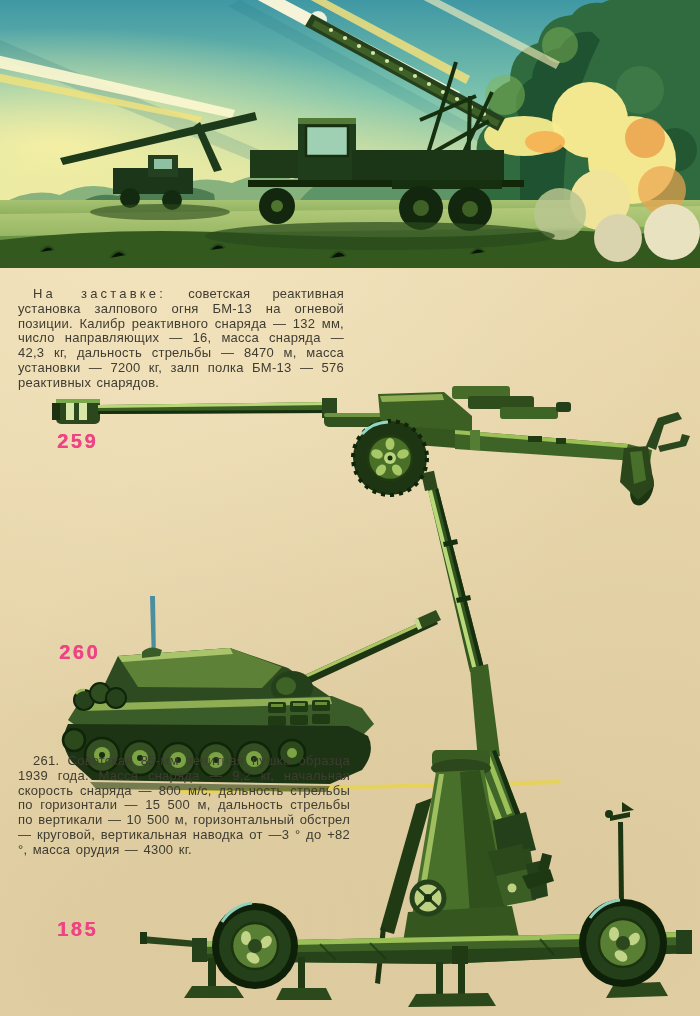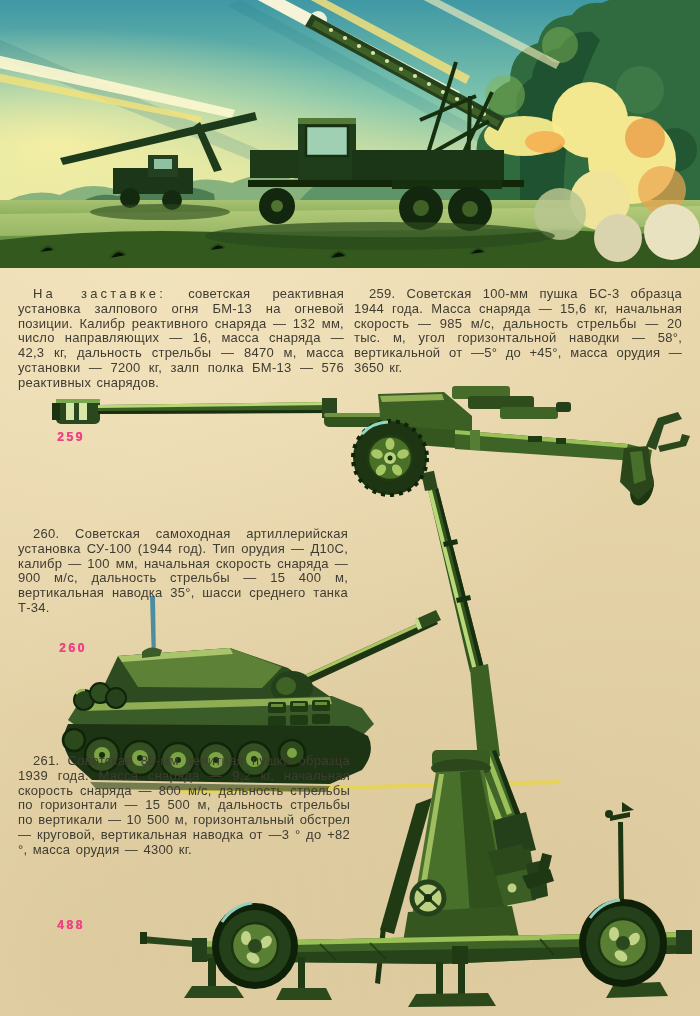--- a/index.html
+++ b/index.html
@@ -21,21 +21,21 @@
     position:absolute;
     font-size:13px;line-height:14.8px;
     letter-spacing:.25px;word-spacing:1.5px;
     text-align:justify;text-indent:15px;
     margin:0;color:#3f3c32;
     -webkit-hyphens:auto;hyphens:auto;
   }
   .lead{letter-spacing:3.2px;}
   .fig-label{
     position:absolute;
-    font-size:12px;font-weight:bold;letter-spacing:2.6px;
+    font-size:20px;font-weight:bold;letter-spacing:2.6px;
     color:#ee4484;
     transform:scaleY(1.05);
     text-shadow:.4px 0 0 #ee4484;
   }
   #caption-intro{left:18px;top:287px;width:326px;}
   #caption-259{left:354px;top:287px;width:328px;}
   #caption-260{left:18px;top:527px;width:330px;}
   #caption-261{left:18px;top:754px;width:332px;}
   #label-259{left:57px;top:430px;}
   #label-260{left:59px;top:641px;text-align:center;}
@@ -377,23 +377,21 @@
     <ellipse cx="381" cy="84" rx="4.5" ry="6" transform="rotate(-145 381 84)" fill="#a8c868"></ellipse>
     <ellipse cx="377" cy="68" rx="4.5" ry="6" transform="rotate(-70 377 68)" fill="#a8c868"></ellipse>
     <circle cx="390" cy="72" r="6" fill="#b9d47e"></circle>
     <circle cx="390" cy="72" r="2.5" fill="#16300f"></circle>
     <path d="M362,48 A37 37 0 0 1 388,36" stroke="#8fd8c4" stroke-width="3" fill="none"></path>
   </svg>
 
   <p class="caption" id="caption-intro"><span class="lead">На заставке:</span>
     <span>советская реактивная установка залпового огня БМ-13 на огневой позиции. Калибр реактивного снаряда — 132 мм, число направляющих — 16, масса снаряда — 42,3 кг, дальность стрельбы — 8470 м, масса установки — 7200 кг, залп полка БМ-13 — 576 реактивных снарядов.</span></p>
 
-  <p class="caption" id="caption-259">259. Советская 100-мм пушка БС-3 образца 1944 года. Масса снаряда — 15,6 кг, начальная скорость — 985 м/с, дальность стрельбы — 20 тыс. м, угол горизонтальной наводки — 58°, вертикальной от —5° до +45°, масса орудия — 3650 кг.</p>
-
-  <p class="caption" id="caption-260">260. Советская самоходная артиллерийская установка СУ-100 (1944 год). Тип орудия — Д10С, калибр — 100 мм, начальная скорость снаряда — 900 м/с, дальность стрельбы — 15 400 м, вертикальная наводка 35°, шасси среднего танка Т-34.</p>
+
 
   <p class="caption" id="caption-261">261. Советская 85-мм зенитная пушка образца 1939 года. Масса снаряда — 9,2 кг, начальная скорость снаряда — 800 м/с, дальность стрельбы по горизонтали — 15 500 м, дальность стрельбы по вертикали — 10 500 м, горизонтальный обстрел — круговой, вертикальная наводка от —3 ° до +82 °, масса орудия — 4300 кг.</p>
 
   <div class="fig-label" id="label-259">259</div>
   <div class="fig-label" id="label-260">260</div>
-  <div class="fig-label" id="label-261">488</div>
+  <div class="fig-label" id="label-261">185</div>
 
 </div>
 
 </body></html>

